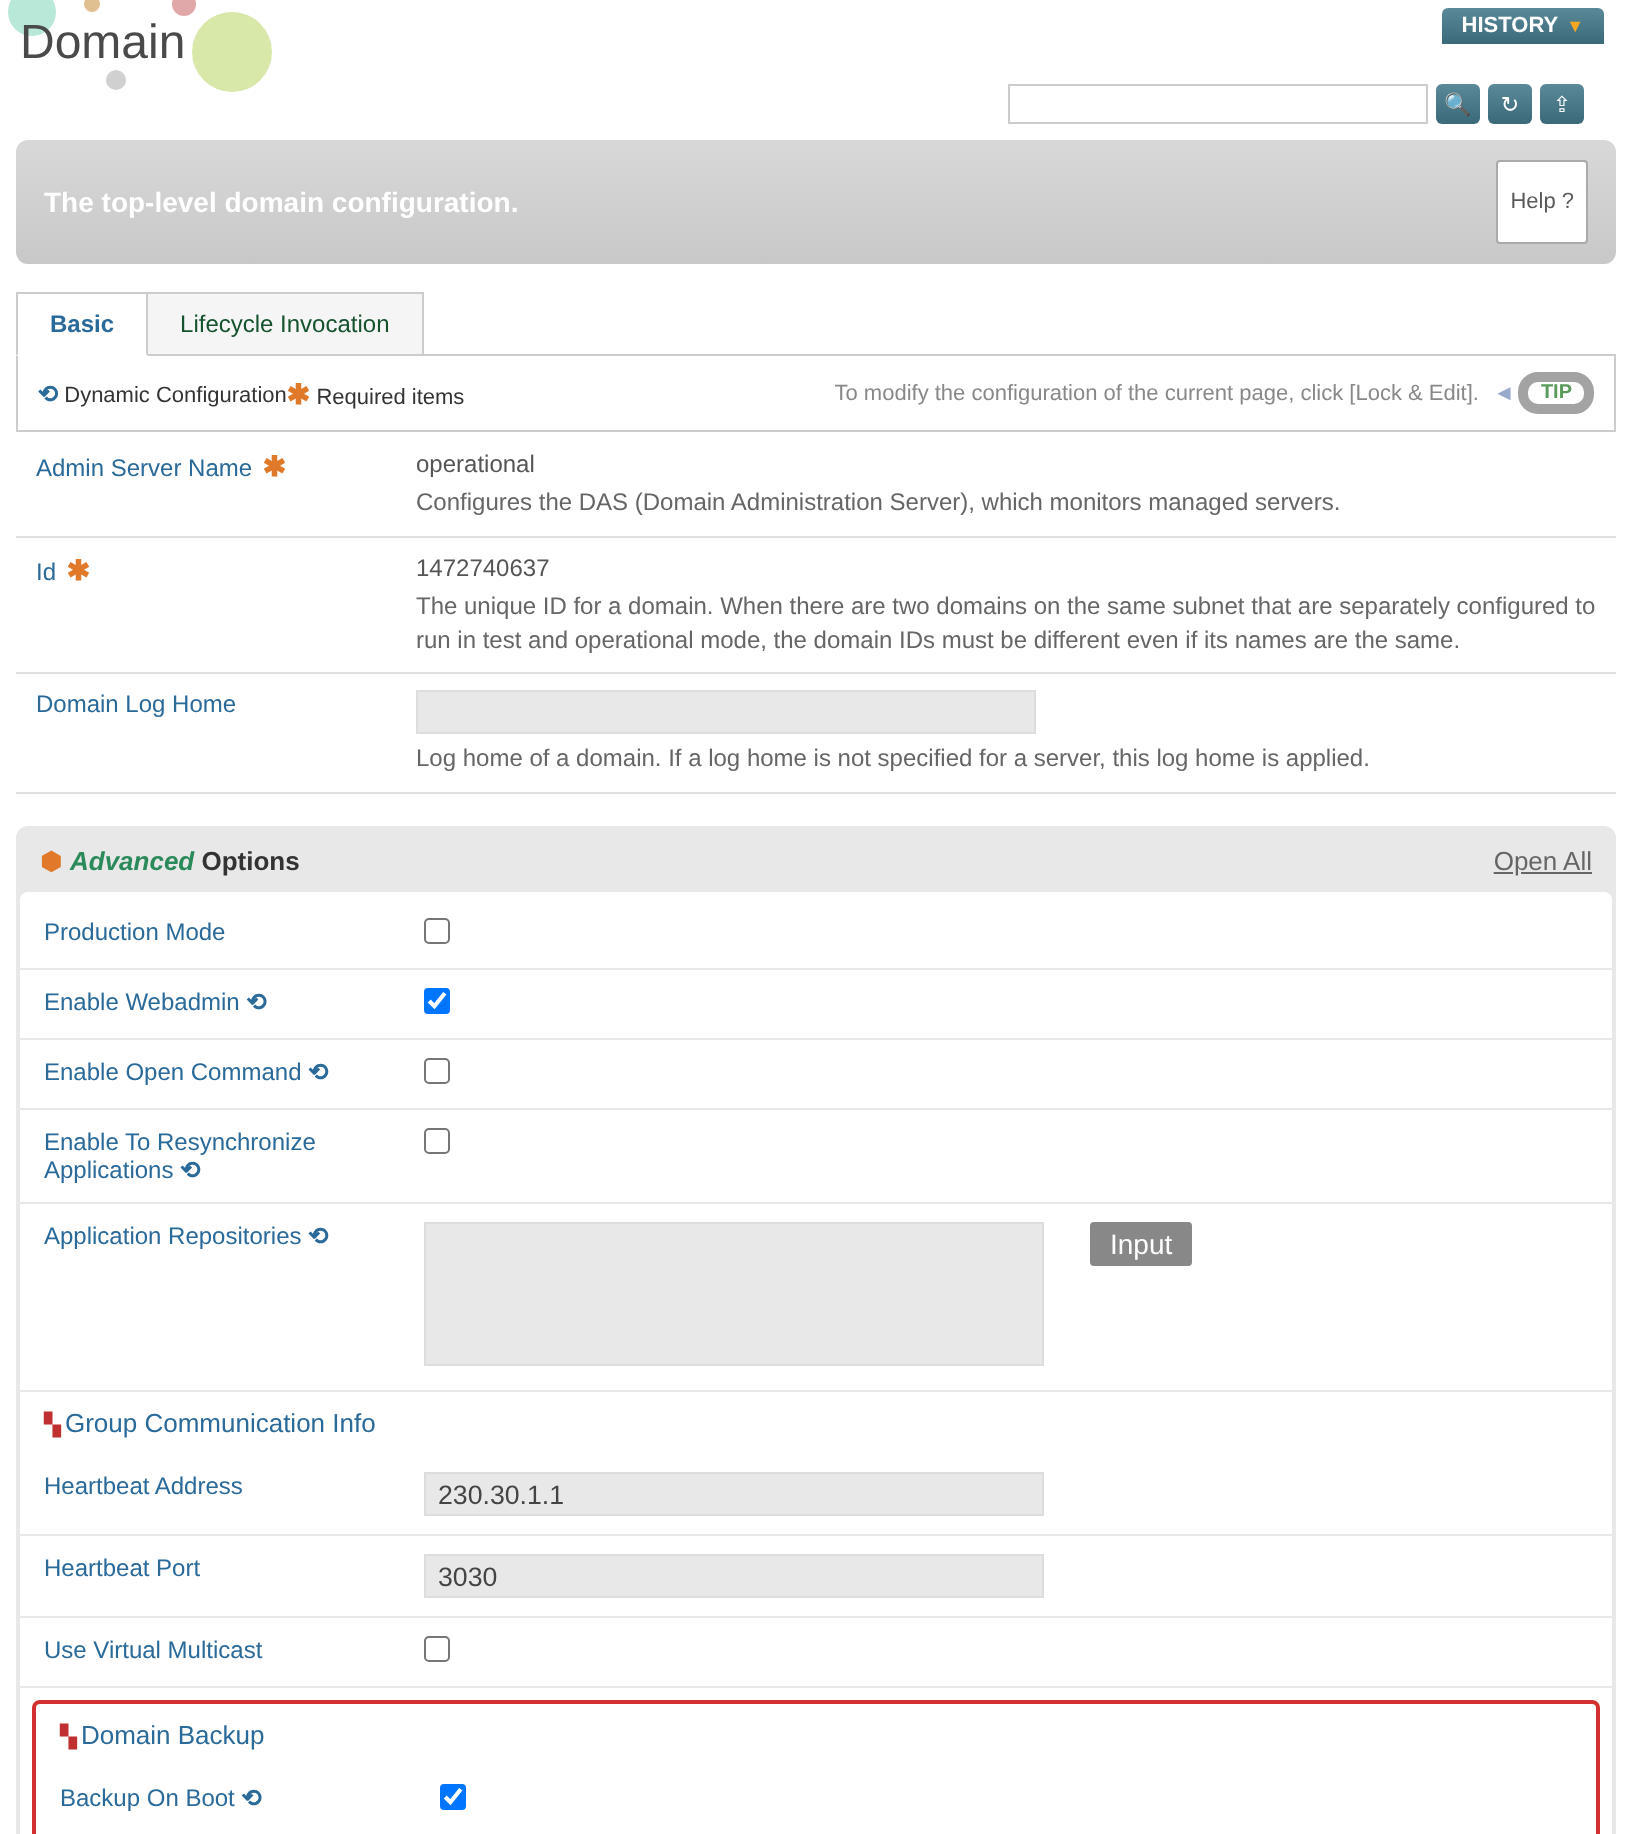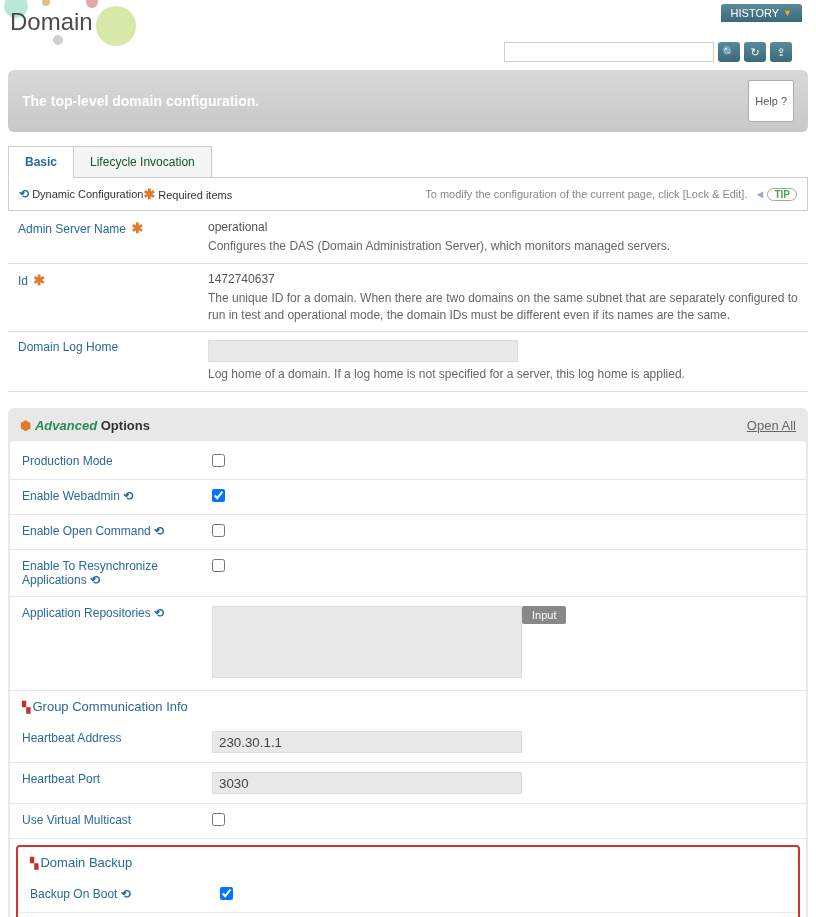--- a/index.html
+++ b/index.html
@@ -1,36 +1,36 @@
 <!DOCTYPE html>
 <html><head>
 <meta charset="utf-8">
 <style>
 * { box-sizing: border-box; margin: 0; padding: 0; }
 body { font-family: Arial, sans-serif; font-size: 12px; color: #333; background: #fff; width: 816px; }
 .circles { position: absolute; top: 0; left: 0; width: 200px; height: 60px; z-index: 0; }
 .header { position: relative; padding: 8px 10px 0 10px; }
-.history-btn { position: absolute; top: 4px; right: 14px; background: linear-gradient(#5a8a9a, #3a6a7a); color: #fff; font-weight: normal; font-size: 11px; padding: 3px 10px; border-radius: 3px 3px 0 0; display: flex; align-items: center; gap: 4px; cursor: pointer; }
+.history-btn { position: absolute; top: 4px; right: 14px; background: linear-gradient(#5a8a9a, #3a6a7a); color: #fff; font-weight: bold; font-size: 11px; padding: 3px 10px; border-radius: 3px 3px 0 0; display: flex; align-items: center; gap: 4px; cursor: pointer; }
 .history-btn .chevron { color: #f5a623; font-size: 9px; }
 .page-title { font-size: 24px; color: #4a4a4a; font-weight: normal; position: relative; z-index: 1; }
 .search-row { display: flex; justify-content: flex-end; align-items: center; gap: 4px; padding: 6px 14px 8px; }
 .search-input { width: 210px; height: 20px; border: 1px solid #ccc; padding: 0 4px; }
 .icon-btn { width: 22px; height: 20px; background: linear-gradient(#5a8a9a, #3a6a7a); border-radius: 3px; display: flex; align-items: center; justify-content: center; color: #fff; font-size: 11px; cursor: pointer; }
 .banner { background: linear-gradient(#d8d8d8, #c8c8c8); color: #fff; padding: 10px 14px; border-radius: 6px; margin: 0 8px; display: flex; justify-content: space-between; align-items: center; }
 .banner-title { font-size: 14px; font-weight: bold; }
 .help-btn { background: #fff; color: #5a5a5a; border: 1px solid #aaa; padding: 14px 6px; font-size: 11px; border-radius: 2px; cursor: pointer; }
 .tabs { display: flex; margin: 14px 8px 0 8px; }
 .tab { padding: 8px 16px; border: 1px solid #ccc; border-bottom: none; background: #f5f5f5; font-size: 12px; color: #14532d; cursor: pointer; margin-right: -1px; }
 .tab.active { background: #fff; color: #2a6a9a; font-weight: bold; border-bottom: 1px solid #fff; position: relative; z-index: 1; }
 .legend-row { border: 1px solid #ccc; margin: 0 8px; padding: 8px 10px; display: flex; justify-content: space-between; align-items: center; font-size: 11px; background: #fff; position: relative; top: -1px; }
 .legend-items { display: flex; align-items: center; }
 .sync-icon { color: #2a6a9a; font-weight: bold; font-size: 12px; }
 .req-icon { color: #e07a2a; font-weight: bold; font-size: 14px; }
 .tip-badge { display: inline-flex; align-items: center; gap: 2px; color: #888; }
-.tip-badge .tip-text { background: #fff; border: 1px solid #a3a3a3; border-radius: 10px; padding: 0 6px; font-size: 10px; color: #5a9a5a; font-weight: bold; }
+.tip-badge .tip-text { background: #fff; border: 5px solid #a3a3a3; border-radius: 10px; padding: 0 6px; font-size: 10px; color: #5a9a5a; font-weight: bold; }
 .form-table { width: calc(100% - 16px); margin: 0 8px; border-collapse: collapse; }
 .form-table tr { border-bottom: 1px solid #e0e0e0; }
 .form-table td { padding: 8px 10px; vertical-align: top; font-size: 12px; }
 .form-table td.label { width: 190px; color: #2a6a9a; font-weight: normal; border-right: none; }
 .form-table td.label .req-icon { margin-left: 2px; }
 .form-table td.value { color: #555; }
 .form-table .desc { color: #666; margin-top: 4px; line-height: 1.4; }
 .empty-input { width: 310px; height: 22px; background: #e8e8e8; border: 1px solid #ddd; }
 .adv-panel { margin: 16px 8px 0 8px; background: #e8e8e8; border-radius: 6px; padding: 2px; }
 .adv-header { display: flex; justify-content: space-between; padding: 8px 10px; font-size: 13px; }
@@ -39,21 +39,21 @@
 .adv-title .opt-text { font-weight: bold; }
 .open-all { color: #666; text-decoration: underline; cursor: pointer; }
 .adv-body { background: #fff; border-radius: 4px; padding: 4px 0; }
 .adv-table { width: 100%; border-collapse: collapse; }
 .adv-table tr { border-bottom: 1px solid #e8e8e8; }
 .adv-table td { padding: 9px 12px; vertical-align: top; font-size: 12px; }
 .adv-table td.label { width: 190px; color: #2a6a9a; }
 .adv-table td.value { }
 .checkbox { width: 13px; height: 13px; }
 .textarea-field { width: 310px; height: 72px; background: #e8e8e8; border: 1px solid #ddd; resize: none; }
-.input-btn { background: #888; color: #fff; border: none; padding: 3px 10px; font-size: 11px; cursor: pointer; margin-left: 0; border-radius: 2px; }
+.input-btn { background: #888; color: #fff; border: none; padding: 3px 10px; font-size: 14px; cursor: pointer; margin-left: 23px; border-radius: 2px; }
 .section-hdr { color: #2a6a9a; font-weight: normal; font-size: 13px; padding: 8px 12px; }
 .section-hdr .marker { color: #c03030; font-size: 11px; margin-right: 2px; }
 .text-input { width: 310px; height: 22px; background: #e8e8e8; border: 1px solid #ddd; padding: 0 6px; color: #444; }
 .highlight-box { border: 2px solid #d43030; border-radius: 4px; margin: 6px 6px 4px 6px; }
 </style>
 </head>
 <body>
 
 <div class="header">
   <svg class="circles">

